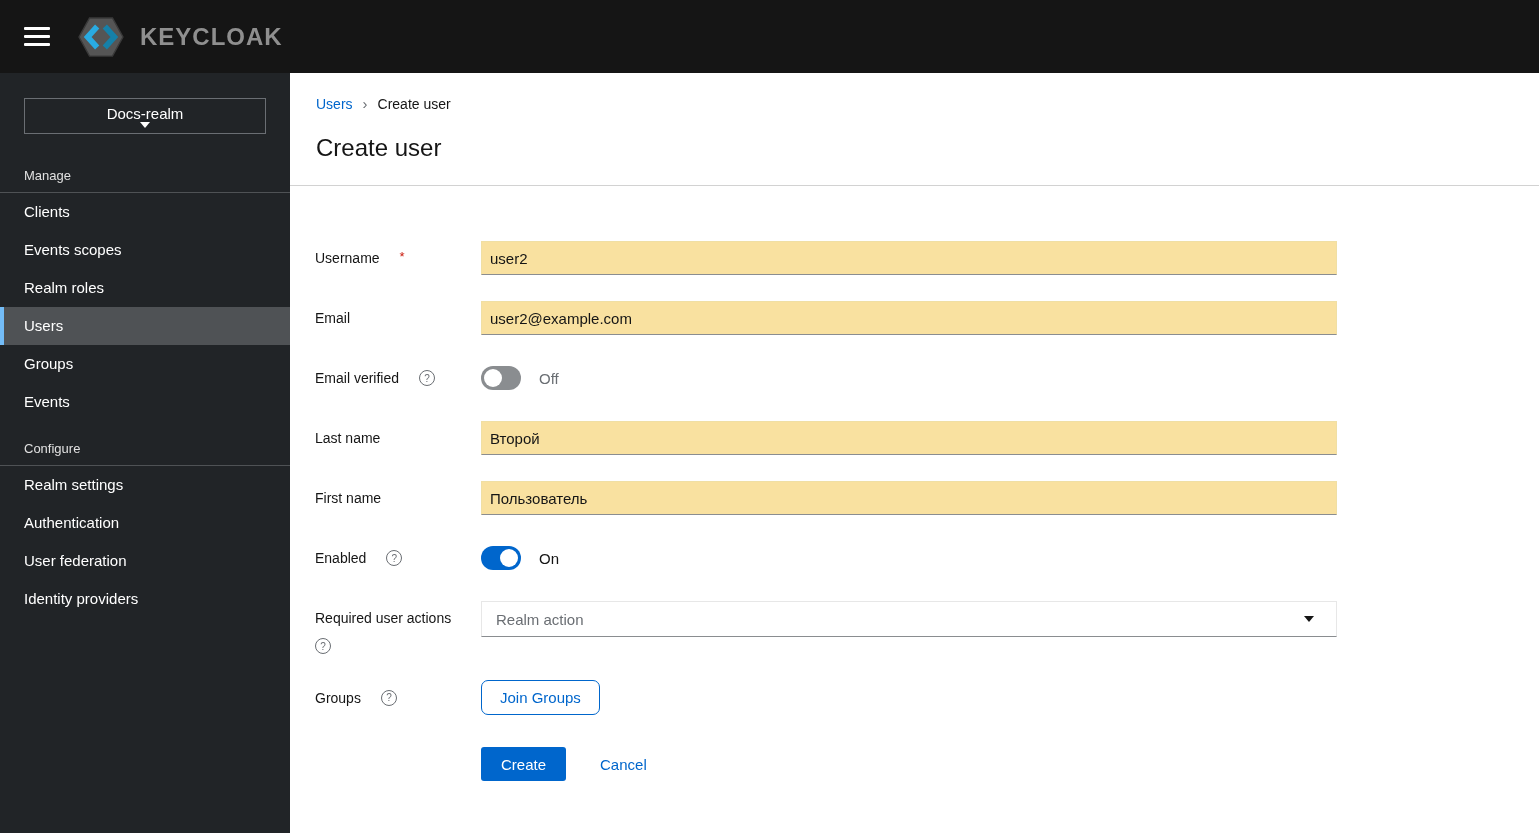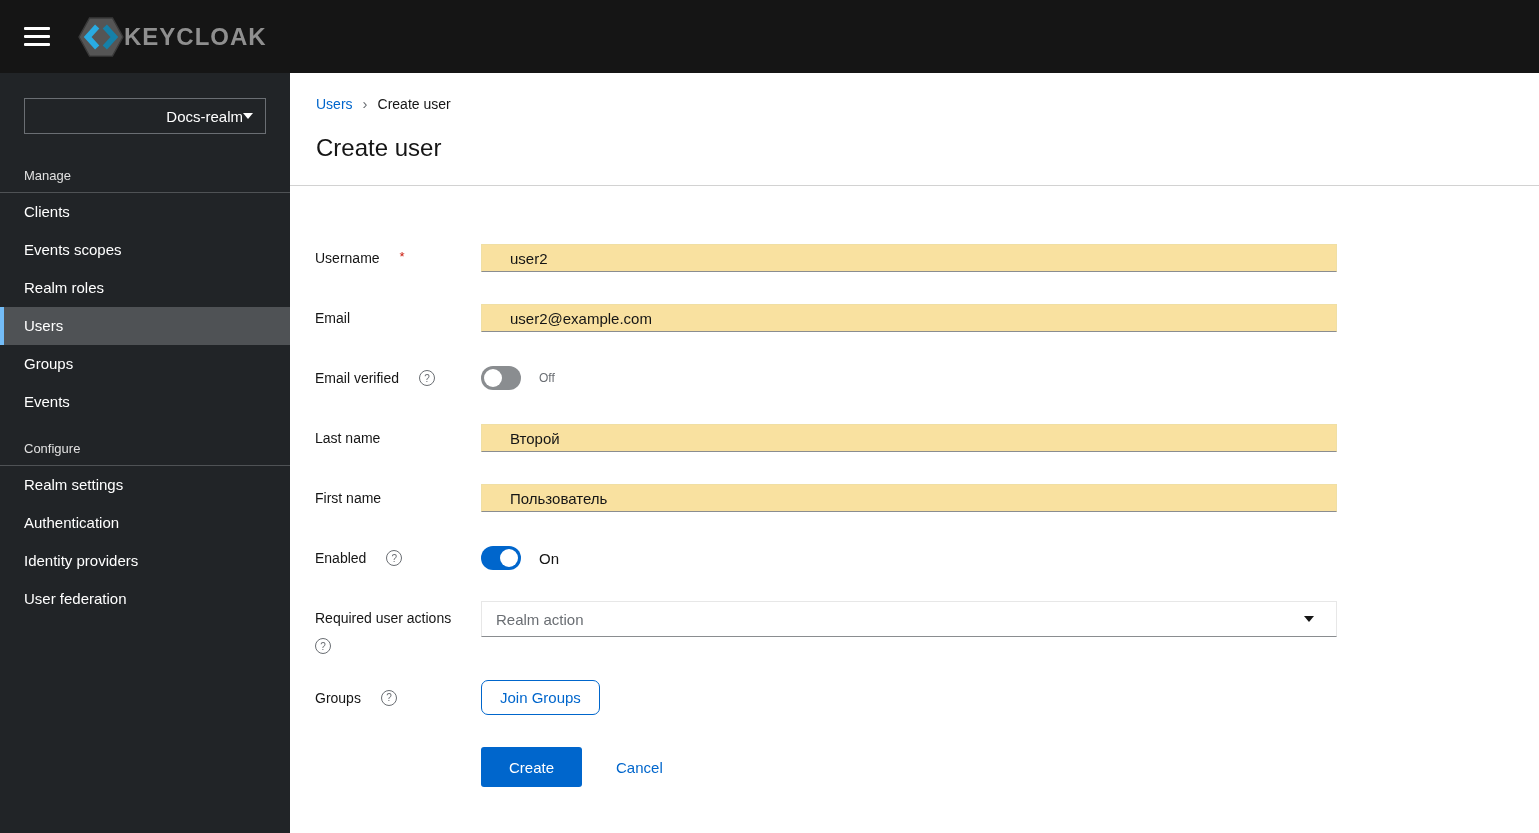--- a/index.html
+++ b/index.html
@@ -3,31 +3,31 @@
 <meta charset="utf-8">
 <style>
   * { margin:0; padding:0; box-sizing:border-box; }
   html,body { width:1539px; height:833px; overflow:hidden; }
   body { font-family:"Liberation Sans", sans-serif; background:#fff; color:#151515; }
 
   
   .topbar { height:73px; background:#151515; display:flex; align-items:center; padding-left:24px; }
   .hamburger { width:26px; display:flex; flex-direction:column; gap:5px; cursor:pointer; margin-right:28px; }
   .hamburger span { display:block; height:3px; background:#fff; border-radius:1px; }
-  .brand { display:flex; align-items:center; gap:0; }
+  .brand { display:flex; align-items:center; gap:16px; }
   .brand-text { font-size:24px; font-weight:bold; color:#8f8f8f; letter-spacing:1px; }
 
   
   .shell { display:flex; height:760px; }
   .sidebar { width:290px; background:#212427; flex:none; display:flex; flex-direction:column; }
   .main { flex:1; background:#fff; overflow:hidden; }
 
   
   .realm-select { margin:25px 24px 14px 24px; height:36px; border:1px solid #6a6e73; background:transparent;
-    display:flex; align-items:center; justify-content:flex-end; padding:0 12px; cursor:pointer; }
+    display:flex; align-items:center; justify-content:center; padding:0 12px; cursor:pointer;flex-direction:column; }
   .realm-select-label { color:#fff; font-size:15px; }
   .caret-down-light { width:0; height:0; border-left:5px solid transparent; border-right:5px solid transparent; border-top:6px solid #fff; }
   .nav-section { margin-top:20px; }
   .nav-section-title { color:#e0e0e0; font-size:13px; padding:0 24px 9px 24px; }
   .nav-divider { border:none; border-top:1px solid #4f5255; margin:0; }
   .nav-item { display:block; color:#fff; font-size:15px; padding:10px 24px 11px 24px; cursor:pointer; border-left:4px solid transparent; padding-left:20px; }
   .nav-item.active { background:#4f5255; border-left-color:#73bcf7; }
 
   
   .main-header { padding:22px 0 0 26px; height:113px; border-bottom:1px solid #d2d2d2; }
@@ -42,41 +42,41 @@
   .form-row { display:grid; grid-template-columns:166px 856px; align-items:center; margin-bottom:26px; min-height:34px; }
   .form-row.align-top { align-items:start; }
   .field-label { font-size:14px; color:#151515; display:flex; align-items:center; gap:20px; }
   .field-label-wrap { font-size:14px; color:#151515; line-height:24px; padding-top:5px; }
   .required-marker { color:#c9190b; font-size:13px; position:relative; top:-2px; }
   .help-icon { width:16px; height:16px; border:1px solid #6a6e73; border-radius:50%; color:#6a6e73;
     font-size:10px; display:inline-flex; align-items:center; justify-content:center; cursor:pointer; flex:none; }
   .help-icon::after { content:"?"; }
   .help-icon.below { margin-top:8px; }
 
-  .text-input { width:100%; height:28px; background:#f9e1a0; border:1px solid #f0dfa4; border-bottom:1px solid #8a8d90;
-    padding:0 28px; font-size:15px; color:#151515; font-family:"Liberation Sans", sans-serif; }
+  .text-input { width:100%; height:34px; background:#f9e1a0; border:1px solid #f0dfa4; border-bottom:1px solid #8a8d90;
+    padding:0 8px; font-size:15px; color:#151515; font-family:"Liberation Sans", sans-serif; }
 
   .switch-wrap { display:flex; align-items:center; gap:18px; }
   .switch { width:40px; height:24px; border-radius:12px; position:relative; cursor:pointer; }
   .switch .knob { width:18px; height:18px; border-radius:50%; background:#fff; position:absolute; top:3px; }
   .switch.off { background:#8a8d90; } .switch.off .knob { left:3px; }
   .switch.on { background:#0066cc; } .switch.on .knob { right:3px; }
-  .switch-state-off { font-size:12px; color:#6a6e73; }
+  .switch-state-off { font-size:15px; color:#6a6e73; }
   .switch-state-on { font-size:15px; color:#151515; }
 
   .select-box { width:100%; height:36px; background:#fff; border:1px solid #e7e7e7; border-bottom:1px solid #8a8d90;
     display:flex; align-items:center; justify-content:space-between; padding:0 14px; cursor:pointer; }
   .select-placeholder { font-size:15px; color:#6a6e73; }
   .caret-down-dark { width:0; height:0; border-left:5px solid transparent; border-right:5px solid transparent; border-top:6px solid #151515; margin-right:8px; }
 
   .btn-secondary { height:35px; padding:0 18px; background:#fff; border:1px solid #0066cc; color:#0066cc;
     font-size:15px; border-radius:7px; cursor:pointer; font-family:"Liberation Sans", sans-serif; }
   .actions-row { margin-top:32px; }
   .actions-cell { display:flex; align-items:center; }
-  .btn-primary { height:40px; padding:0 28px; background:#0066cc; border:none; color:#fff; font-size:15px;
+  .btn-primary { height:34px; padding:0 20px; background:#0066cc; border:none; color:#fff; font-size:15px;
     border-radius:3px; cursor:pointer; font-family:"Liberation Sans", sans-serif; }
   .link-cancel { color:#0066cc; font-size:15px; margin-left:34px; text-decoration:none; cursor:pointer; }
 </style>
 </head>
 <body>
 
 <header class="topbar">
   <div class="hamburger">
     <span></span>
       <span></span>
@@ -109,22 +109,22 @@
       <a class="nav-item active">Users</a>
       <a class="nav-item">Groups</a>
       <a class="nav-item">Events</a>
     </div>
 
     <div class="nav-section">
       <div class="nav-section-title">Configure</div>
       <hr class="nav-divider">
       <a class="nav-item">Realm settings</a>
       <a class="nav-item">Authentication</a>
+      <a class="nav-item">User federation</a>
       <a class="nav-item">Identity providers</a>
-      <a class="nav-item">User federation</a>
     </div>
   </nav>
 
   <main class="main">
     <div class="main-header">
       <div class="breadcrumb">
         <a class="breadcrumb-link">Users</a>
         <span class="breadcrumb-sep">›</span>
         <span class="breadcrumb-current">Create user</span>
       </div>

